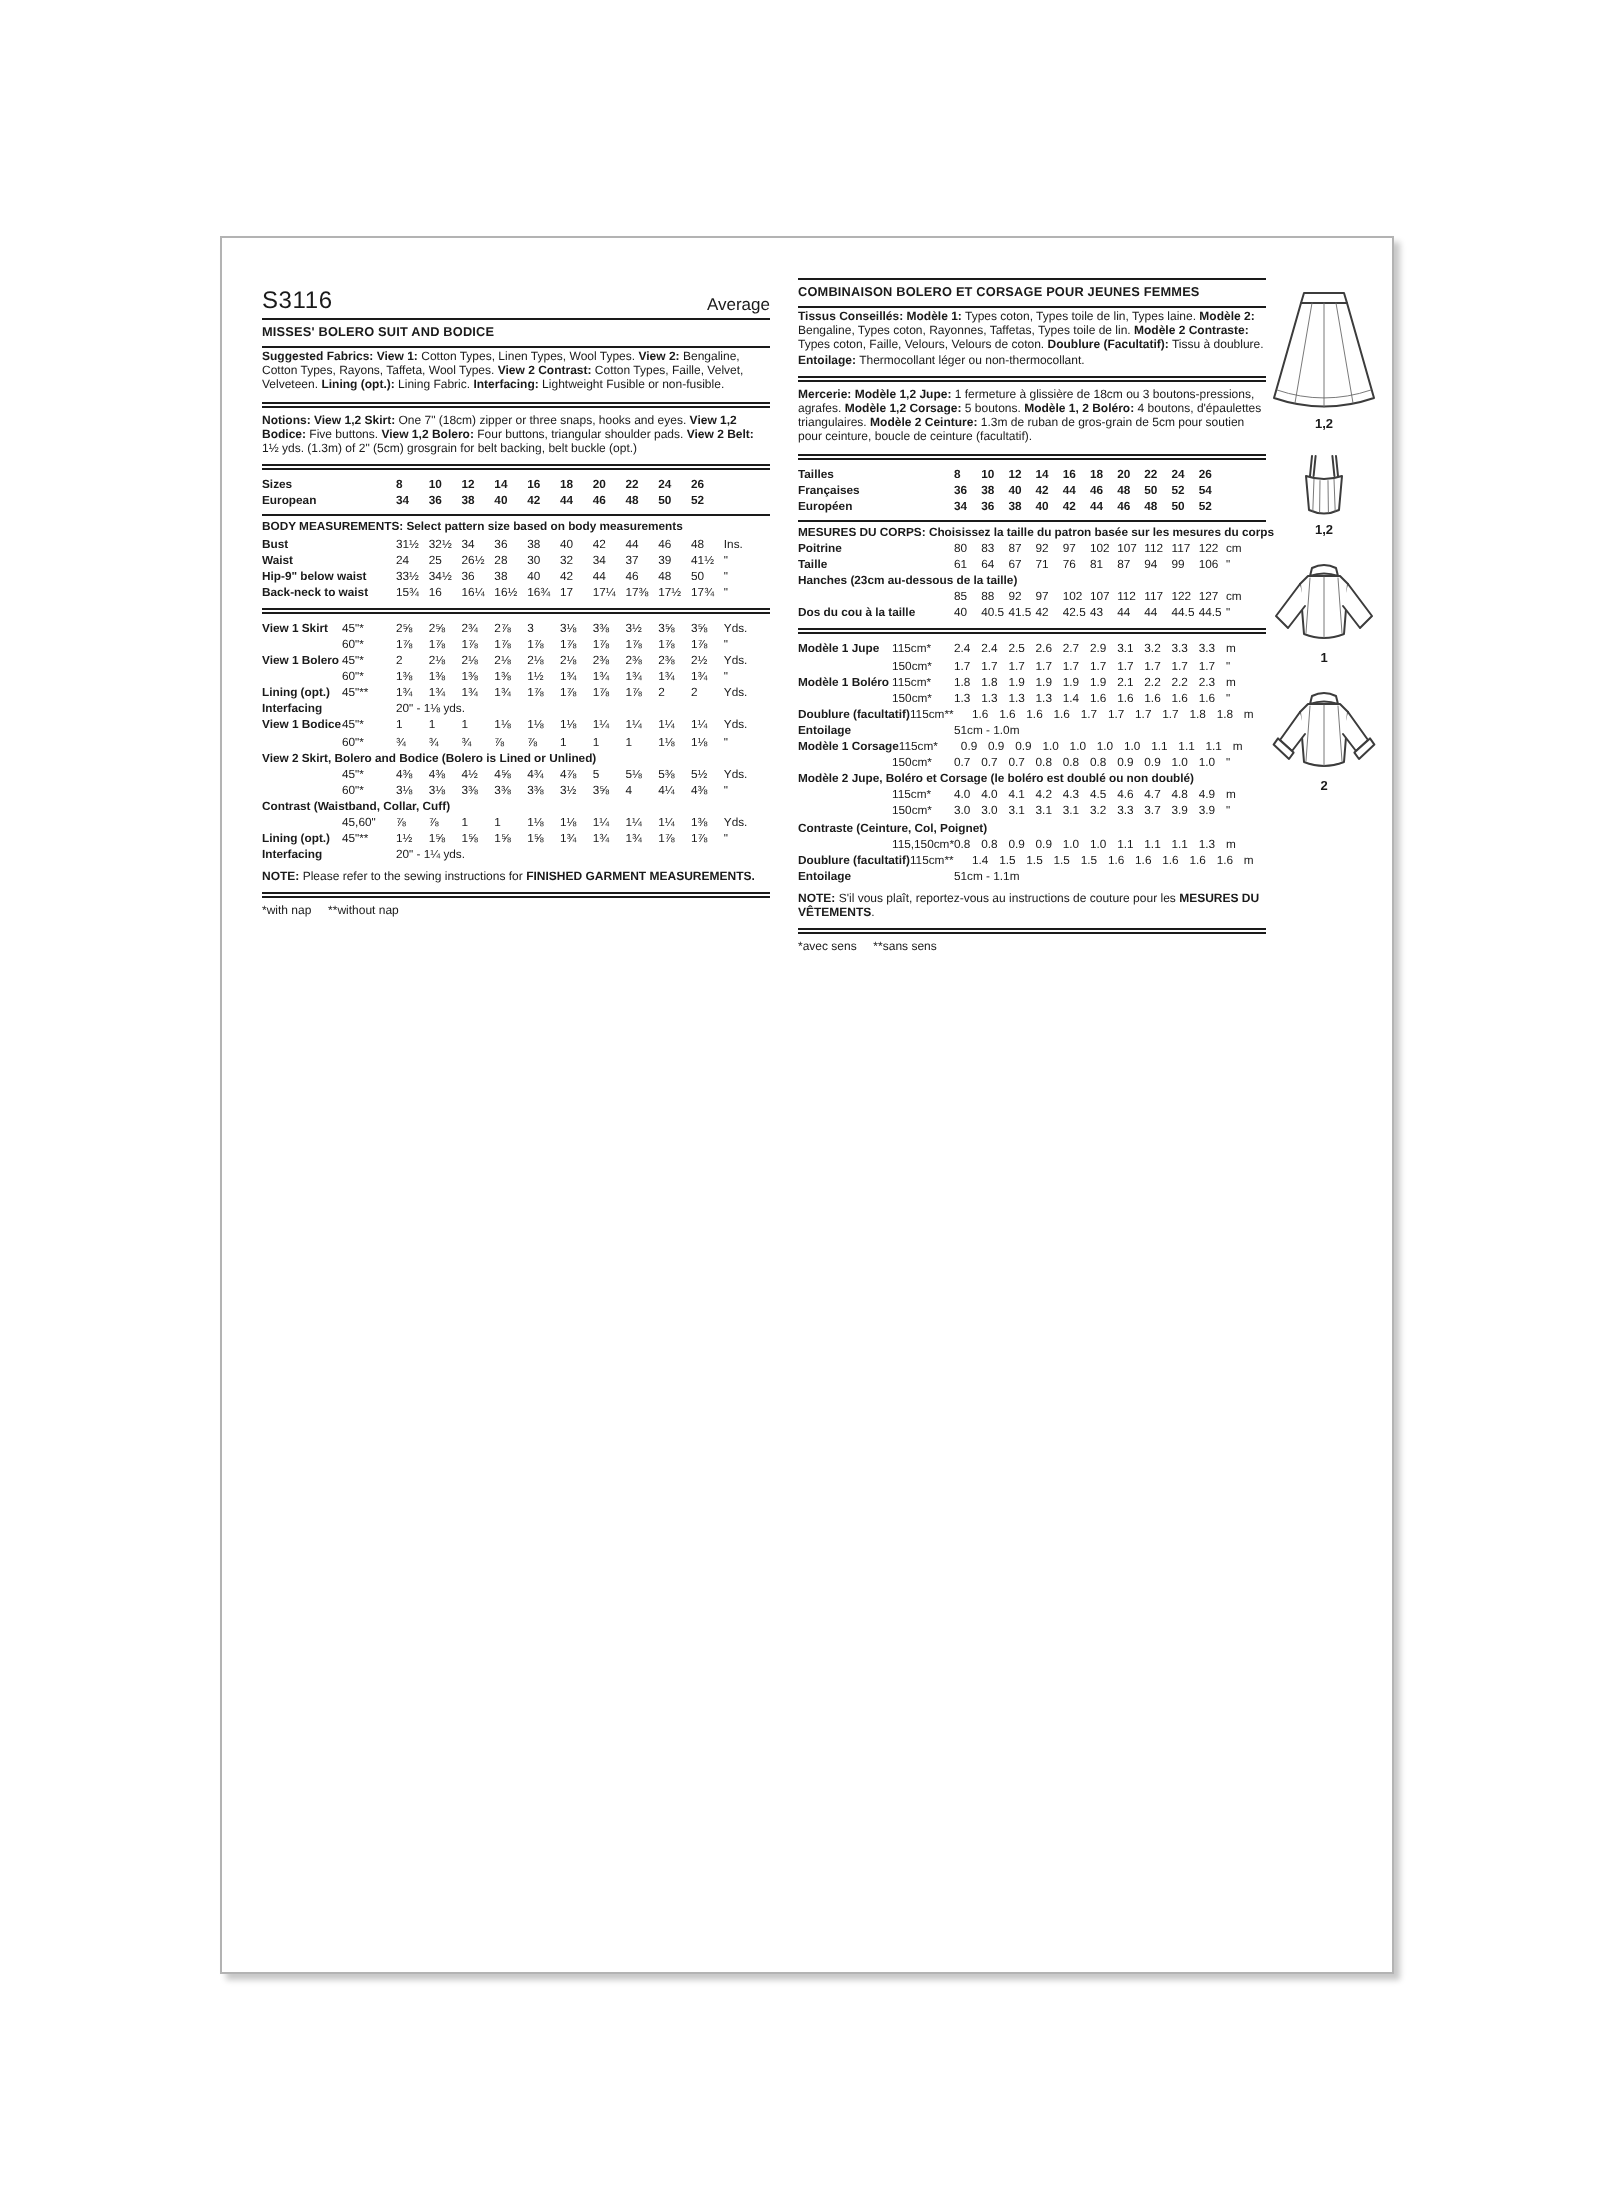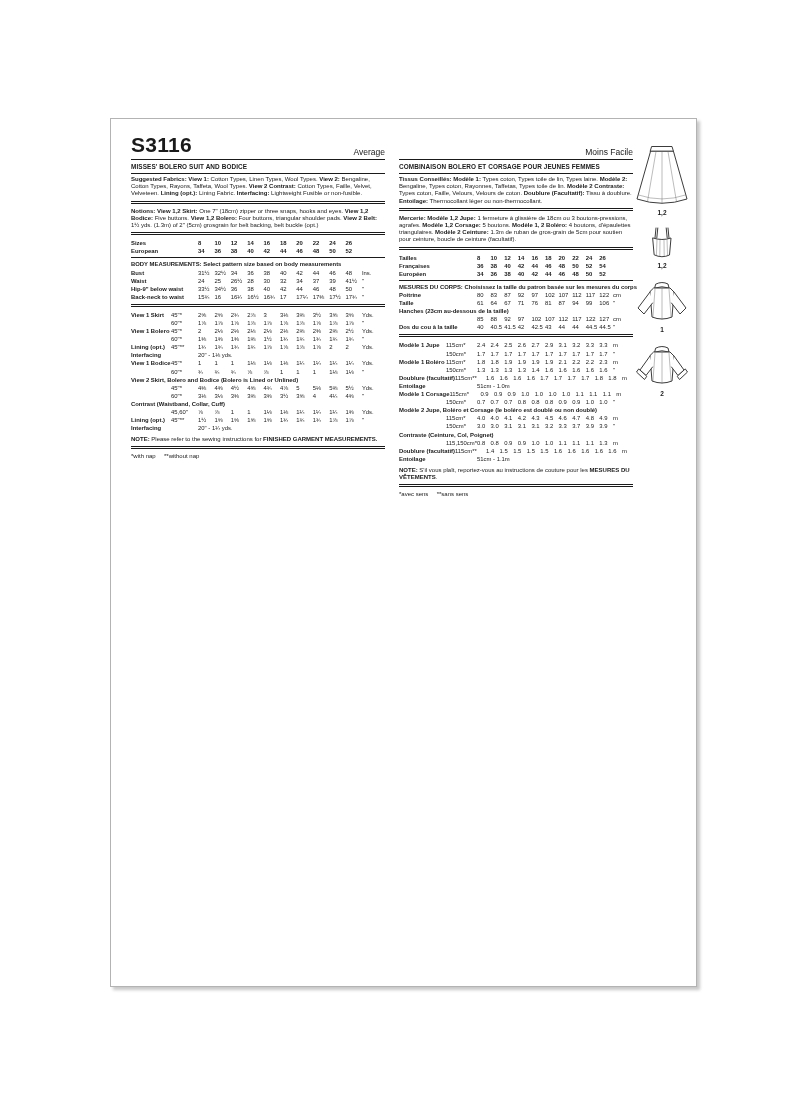--- a/index.html
+++ b/index.html
@@ -6,21 +6,21 @@
   html,body { width:800px; height:1100px; background:#ffffff;
     font-family:"Liberation Sans", sans-serif; color:#1a1a1a; }
   .canvas { position:relative; width:800px; height:1100px; background:#fff; overflow:hidden; }
   .sheet { position:absolute; left:110px; top:118px; width:587px; height:869px;
     background:#fff; border:1px solid #b3b3b3;
     box-shadow:3px 3px 3px rgba(0,0,0,.22); }
   .col { position:absolute; top:18px; }
   .col.left  { left:20px;  width:254px; }
   .col.right { left:288px; width:234px; }
   .head-row { display:flex; align-items:flex-end; justify-content:space-between; height:20px; margin-bottom:2px; }
-  .sku { font-size:21px; font-weight:bold; letter-spacing:.3px; }
+  .sku { font-size:12px; font-weight:normal; letter-spacing:.3px; }
   .difficulty { font-size:8.5px;margin-top:20px; }
   .rule  { border-top:1px solid #1a1a1a; margin:2px 0; }
   .rule2 { border-top:1px solid #1a1a1a; border-bottom:1px solid #1a1a1a; height:3px; margin:3px 0 4px 0; }
   .doc-title { font-size:6.4px; font-weight:bold; letter-spacing:.1px; padding:1px 0; }
   .para { font-size:6px; line-height:7.2px; margin:2px 0 3px 0; text-align:left; }
   .para .b { font-weight:bold; }
   .note { margin-top:4px; }
   .footnote { font-size:6px; white-space:pre; margin-top:3px; }
   
   .tbl { margin:1px 0; }
@@ -330,24 +330,20 @@
             <span class="rl wide">Interfacing</span>
             <span class="rf">20" - 1¼ yds.</span>
           </div>
         </div>
       <p class="para note"><span class="b">NOTE:</span><span> Please refer to the sewing instructions for </span><span class="b">FINISHED GARMENT MEASUREMENTS.</span></p>
       <div class="rule2"></div>
       <p class="footnote">*with nap     **without nap</p>
     </div>
 
     <div class="col right">
-      <div class="head-row">
-        <span></span>
-        <span class="difficulty">Moins Facile</span>
-      </div>
       <div class="rule"></div>
       <div class="doc-title">COMBINAISON BOLERO ET CORSAGE POUR JEUNES FEMMES</div>
       <div class="rule"></div>
       <p class="para"><span class="b">Tissus Conseillés: </span><span class="b">Modèle 1:</span><span> Types coton, Types toile de lin, Types laine. </span><span class="b">Modèle 2:</span><span> Bengaline, Types coton, Rayonnes, Taffetas, Types toile de lin. </span><span class="b">Modèle 2 Contraste:</span><span> Types coton, Faille, Velours, Velours de coton. </span><span class="b">Doublure (Facultatif):</span><span> Tissu à doublure. </span><span class="b">Entoilage:</span><span> Thermocollant léger ou non-thermocollant.</span></p>
       <div class="rule2"></div>
       <p class="para"><span class="b">Mercerie: </span><span class="b">Modèle 1,2 Jupe:</span><span> 1 fermeture à glissière de 18cm ou 3 boutons-pressions, agrafes. </span><span class="b">Modèle 1,2 Corsage:</span><span> 5 boutons. </span><span class="b">Modèle 1, 2 Boléro:</span><span> 4 boutons, d'épaulettes triangulaires. </span><span class="b">Modèle 2 Ceinture:</span><span> 1.3m de ruban de gros-grain de 5cm pour soutien pour ceinture, boucle de ceinture (facultatif).</span></p>
       <div class="rule2"></div>
       <div class="tbl">
           <div class="trow">
             <span class="rl wide">Tailles</span>

